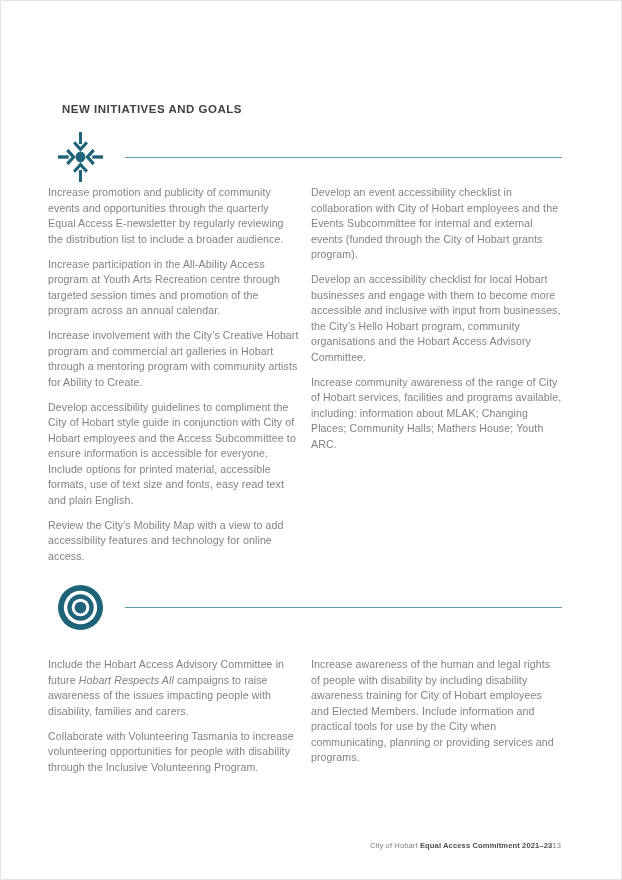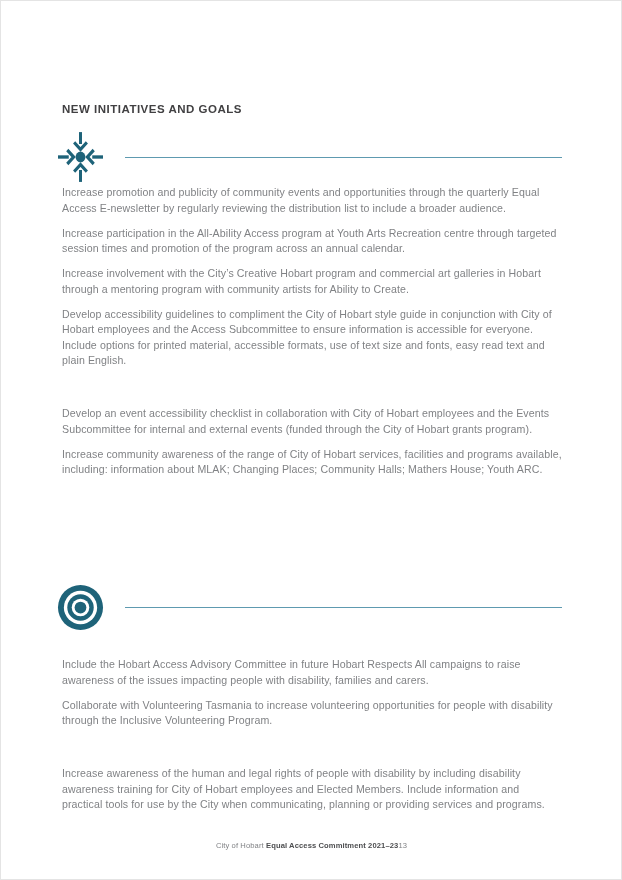--- a/index.html
+++ b/index.html
@@ -26,35 +26,35 @@
   }
   .icon-row{
     position:absolute;left:56px;right:59px;
     display:flex;align-items:center;
   }
   .icon-row.first{top:129px;height:54px;}
   .icon-row.second{top:581px;height:50px;}
   .icon-row svg{display:block;flex:0 0 auto;}
   .rule{flex:1 1 auto;height:1px;background:var(--rule);margin-left:21px;}
   .cols{
-    position:absolute;left:61px;right:59px;
-    display:flex;gap:28px;flex-direction:column;
+    position:absolute;left:47px;right:59px;
+    display:flex;gap:12px;
   }
   .cols.first{top:184px;}
   .cols.second{top:656px;}
   .col{flex:1 1 0;}
   .col p{
     margin:0 0 9.5px 0;
     font-size:10.6px;line-height:15.5px;letter-spacing:0.1px;
     color:var(--body);
   }
-  .col p .ital{}
+  .col p .ital{font-style:italic;}
   .footer{
     position:absolute;left:61px;right:60px;top:840px;
-    display:flex;justify-content:center;align-items:baseline;
+    display:flex;justify-content:flex-end;align-items:baseline;
     font-size:7.6px;color:var(--body);letter-spacing:0.1px;
   }
   .footer .doc-title{font-weight:700;color:#4d4e50;}
 </style>
 </head>
 <body>
 
 <div class="page">
 
   <div class="heading">NEW INITIATIVES AND GOALS</div>
@@ -75,23 +75,25 @@
     </svg>
     <div class="rule"></div>
   </div>
 
   <div class="cols first">
     <div class="col">
       <p>Increase promotion and publicity of community events and opportunities through the quarterly Equal Access E-newsletter by regularly reviewing the distribution list to include a broader audience.</p>
       <p>Increase participation in the All-Ability Access program at Youth Arts Recreation centre through targeted session times and promotion of the program across an annual calendar.</p>
       <p>Increase involvement with the City’s Creative Hobart program and commercial art galleries in Hobart through a mentoring program with community artists for Ability to Create.</p>
       <p>Develop accessibility guidelines to compliment the City of Hobart style guide in conjunction with City of Hobart employees and the Access Subcommittee to ensure information is accessible for everyone. Include options for printed material, accessible formats, use of text size and fonts, easy read text and plain English.</p>
+      <p>Review the City’s Mobility Map with a view to add accessibility features and technology for online access.</p>
     </div>
     <div class="col">
       <p>Develop an event accessibility checklist in collaboration with City of Hobart employees and the Events Subcommittee for internal and external events (funded through the City of Hobart grants program).</p>
+      <p>Develop an accessibility checklist for local Hobart businesses and engage with them to become more accessible and inclusive with input from businesses, the City’s Hello Hobart program, community organisations and the Hobart Access Advisory Committee.</p>
       <p>Increase community awareness of the range of City of Hobart services, facilities and programs available, including: information about MLAK; Changing Places; Community Halls; Mathers House; Youth ARC.</p>
     </div>
   </div>
 
   <div class="icon-row second">
     <svg width="47" height="47" viewBox="0 0 48 48">
       <circle cx="24" cy="24" r="23" fill="#1e6379"></circle>
       <circle cx="24" cy="24" r="17" fill="#ffffff"></circle>
       <circle cx="24" cy="24" r="13.5" fill="#1e6379"></circle>
       <circle cx="24" cy="24" r="9" fill="#ffffff"></circle>

